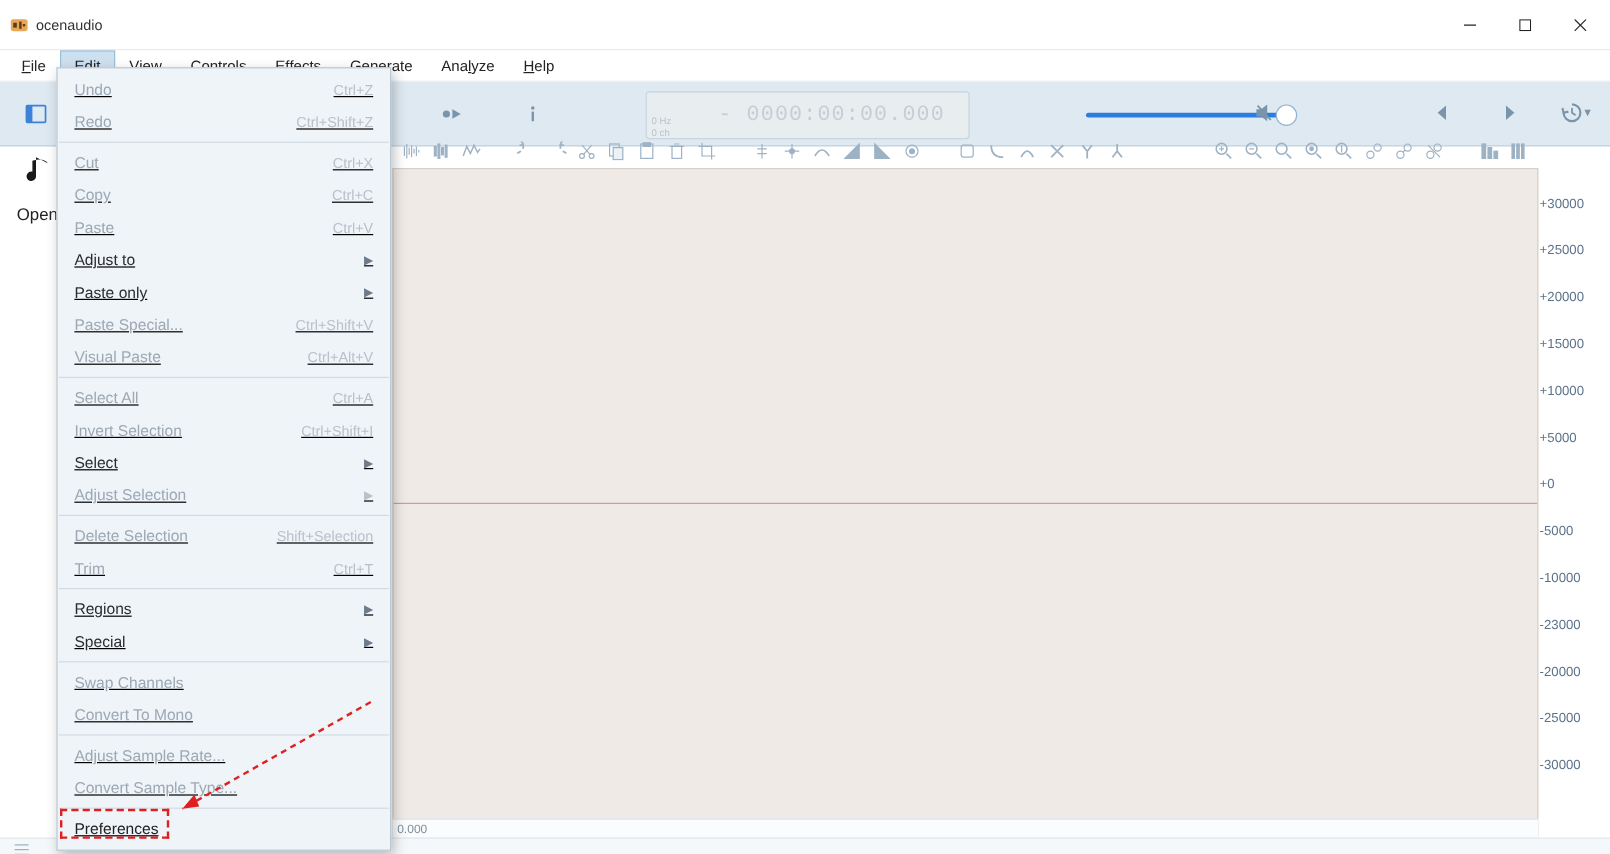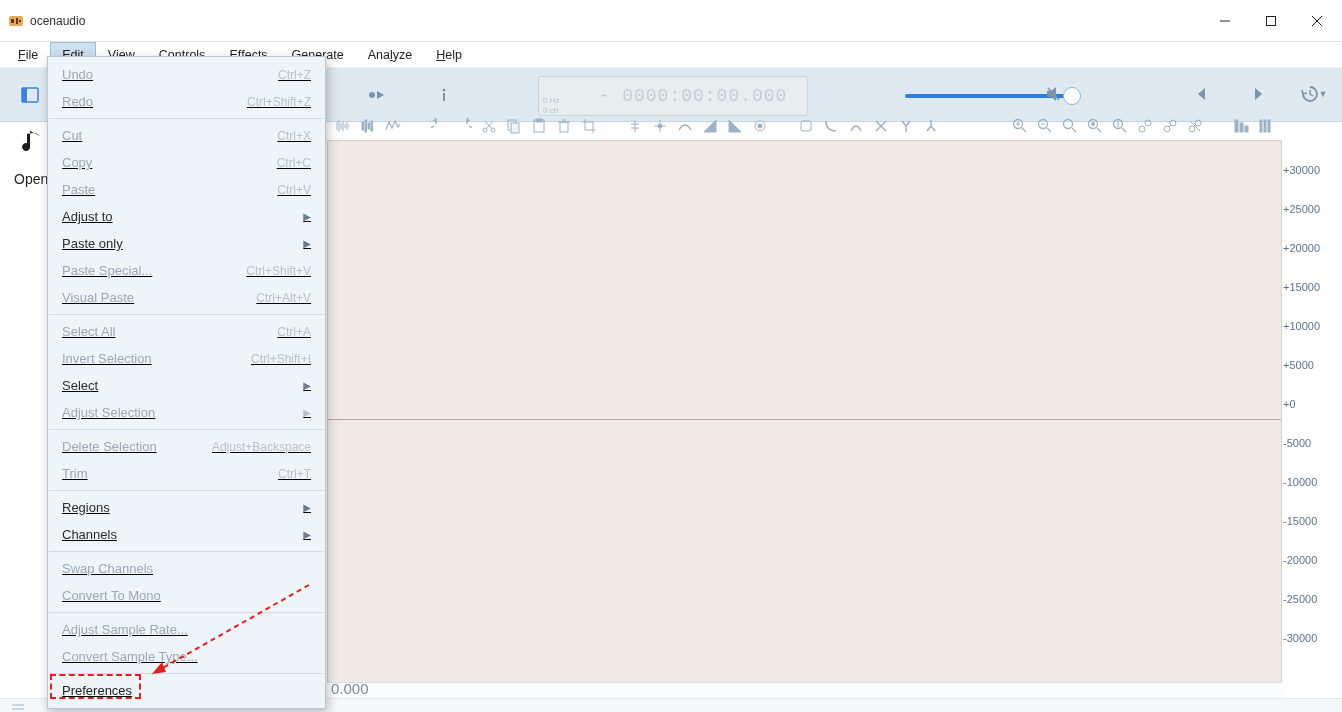--- a/index.html
+++ b/index.html
@@ -32,21 +32,21 @@
 .workspace { position:absolute; left:0; top:140px; right:0; bottom:14px; display:flex; }
 .side-panel { width: 327px; height:100%; background:#fff; display:flex; flex-direction:column;}
 .side-header { padding:10px 14px; display:flex; align-items:center; gap:10px;}
 .note-icon { width:26px; height:26px; }
 .side-header-text { font-size:14px; color:#222;}
 .canvas-area { flex:1; position:relative; background:#f0eae6; border:1px solid #d8cfc9; margin-right:0; }
 .canvas-mid-line { position:absolute; top:50%; left:0; right:0; height:1px; background:#c99f9b; }
 .ruler-right { width:60px; background:#fff; padding-top:10px; }
 .ruler-label { height:39px; font-size:11px; color:#5d738a; text-align:left; padding-left:1px; display:flex; align-items:center;}
 .time-ruler { position:absolute; left:327px; right:60px; bottom:0; height:16px; background:#fafcfd; border-top:1px solid #d8e0e8;}
-.time-ruler-label { position:absolute; left:4px; bottom:1px; font-size:15px; color:#7d8d9b;}
+.time-ruler-label { position:absolute; left:4px; bottom:1px; font-size:10px; color:#7d8d9b;}
 
 .statusbar { position:absolute; bottom:0; left:0; right:0; height:14px; background:#f5f8fa; border-top:1px solid #e3e8ed;}
 .status-icon { position:absolute; left:12px; bottom:2px; width:12px; height:10px;}
 .status-icon svg{width:12px;height:10px;fill:#9db2c4;}
 
 
 .dropdown { position:absolute; left:47px; top:56px; width:279px; background:#eff4f9; border:1px solid #b8c7d4; box-shadow:2px 4px 10px rgba(0,0,0,0.25); z-index:100; padding:4px 0;text-decoration:underline;}
 .dd-row { display:flex; align-items:center; height:27px; padding:0 14px; font-size:13px; color:#222;}
 .dd-row.disabled { color:#9ca8b3; }
 .dd-row .dd-label { flex:1; }
@@ -327,21 +327,21 @@
   <div class="ruler-right" id="ruler-right">
       <div class="ruler-label">+30000</div>
       <div class="ruler-label">+25000</div>
       <div class="ruler-label">+20000</div>
       <div class="ruler-label">+15000</div>
       <div class="ruler-label">+10000</div>
       <div class="ruler-label">+5000</div>
       <div class="ruler-label">+0</div>
       <div class="ruler-label">-5000</div>
       <div class="ruler-label">-10000</div>
-      <div class="ruler-label">-15000</div>
+      <div class="ruler-label">-23000</div>
       <div class="ruler-label">-20000</div>
       <div class="ruler-label">-25000</div>
       <div class="ruler-label">-30000</div>
     </div>
   <div class="time-ruler">
     <span class="time-ruler-label">0.000</span>
   </div>
 </div>
 
 <div class="statusbar">
@@ -403,33 +403,33 @@
       <span class="dd-label">Select</span>
       <span class="arrow">▶</span>
     </div>
     <div class="dd-row disabled">
       <span class="dd-label">Adjust Selection</span>
       <span class="arrow" style="color: rgb(184, 192, 200);">▶</span>
     </div>
     <div class="dd-sep"></div>
     <div class="dd-row disabled">
       <span class="dd-label">Delete Selection</span>
-      <span class="dd-shortcut">Adjust+Backspace</span>
+      <span class="dd-shortcut">Shift+Selection</span>
     </div>
     <div class="dd-row disabled">
       <span class="dd-label">Trim</span>
       <span class="dd-shortcut">Ctrl+T</span>
     </div>
     <div class="dd-sep"></div>
     <div class="dd-row bold">
       <span class="dd-label">Regions</span>
       <span class="arrow">▶</span>
     </div>
     <div class="dd-row bold">
-      <span class="dd-label">Channels</span>
+      <span class="dd-label">Special</span>
       <span class="arrow">▶</span>
     </div>
     <div class="dd-sep"></div>
     <div class="dd-row disabled">
       <span class="dd-label">Swap Channels</span>
     </div>
     <div class="dd-row disabled">
       <span class="dd-label">Convert To Mono</span>
     </div>
     <div class="dd-sep"></div>

